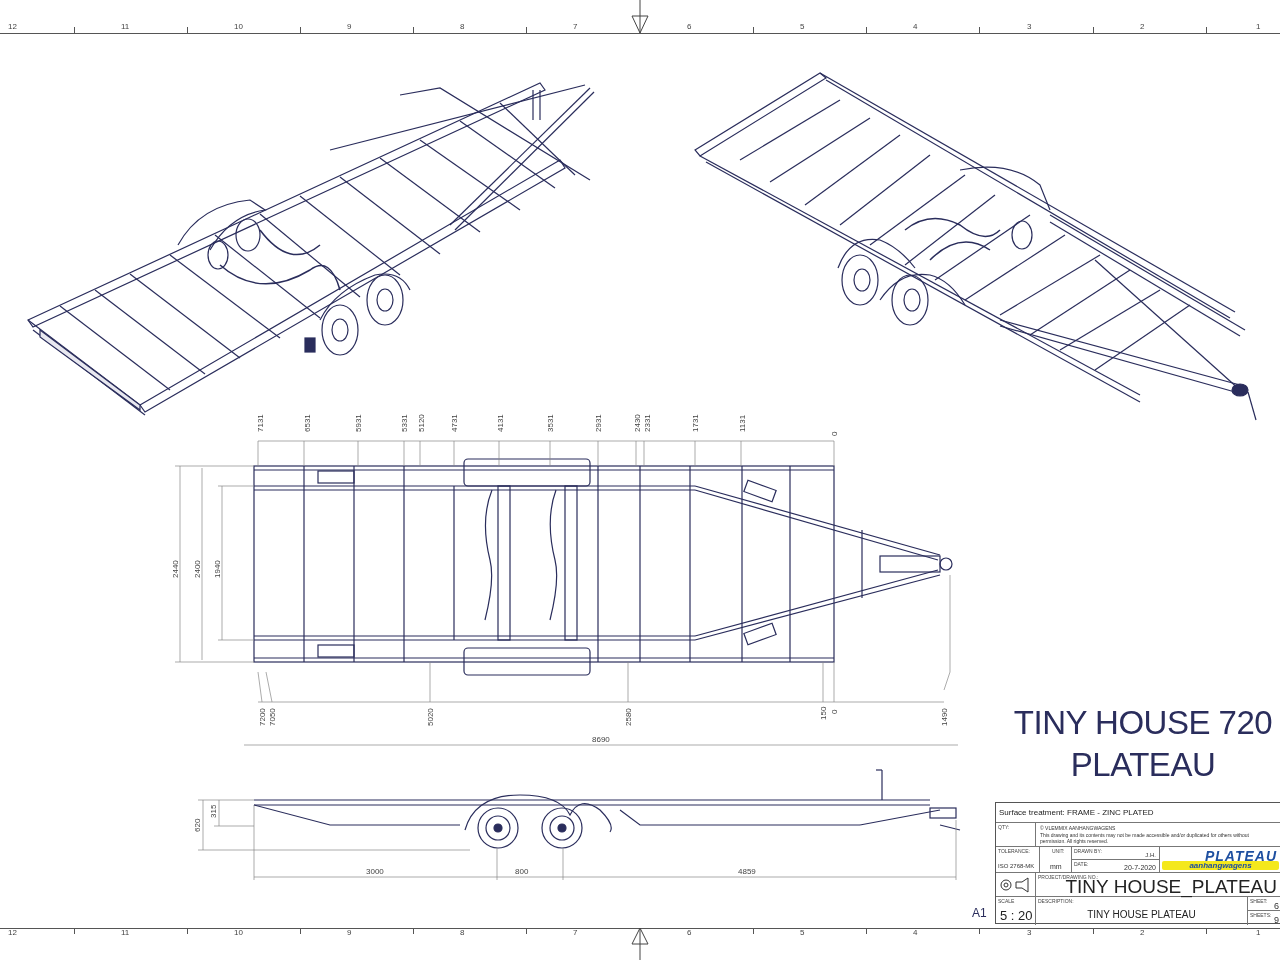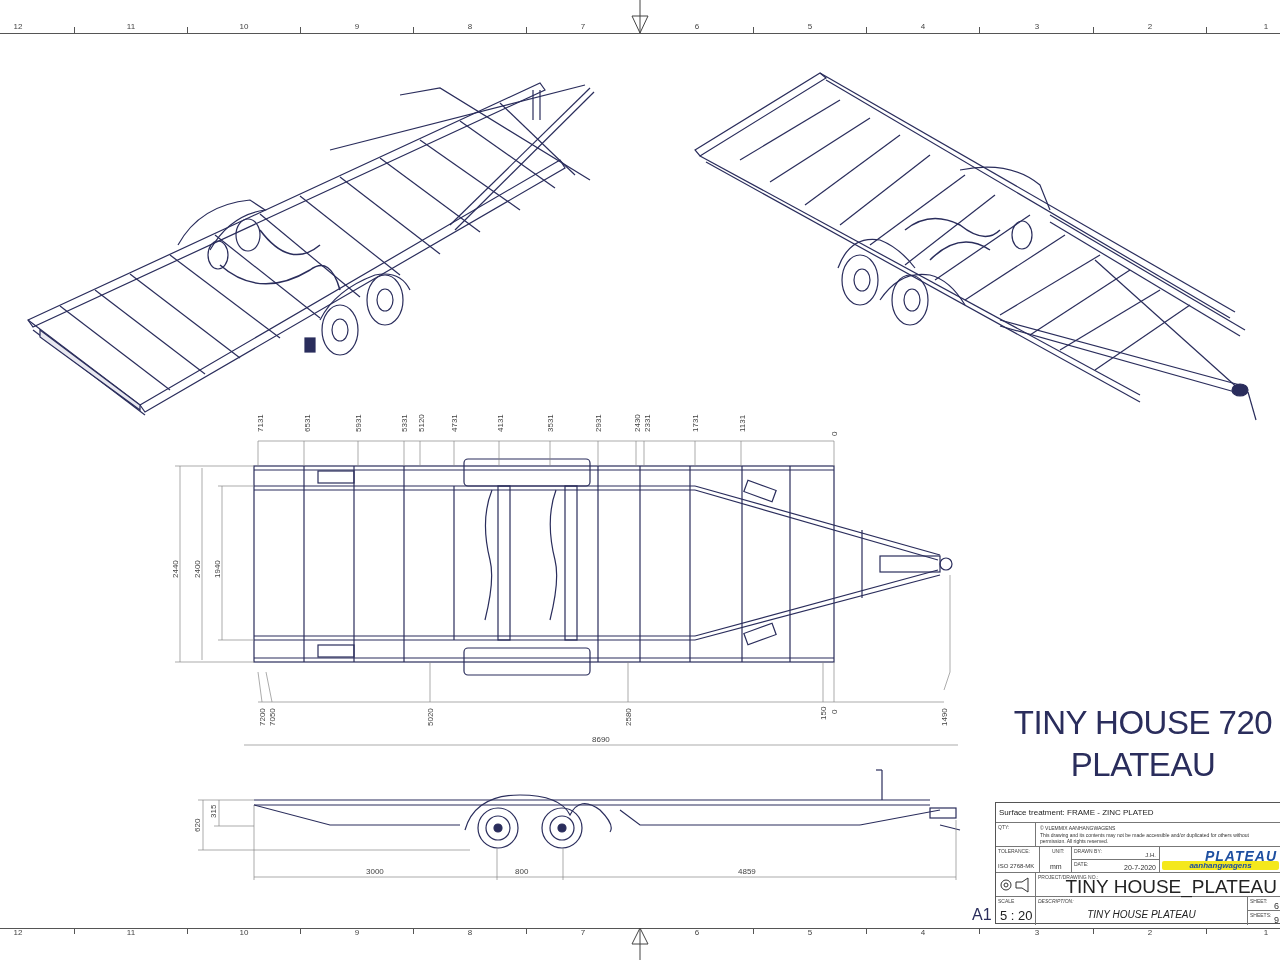--- a/index.html
+++ b/index.html
@@ -3,35 +3,35 @@
 <meta charset="utf-8">
 <style>
   html, body { margin:0; padding:0; background:#fff; }
   body { width:1280px; height:960px; position:relative; overflow:hidden; font-family:"Liberation Sans", sans-serif; color:#2a2d5c; }
   .ruler { position:absolute; left:0; width:1280px; height:14px; }
   .ruler-top { top:20px; }
   .ruler-bottom { top:924px; }
   .ruler-line { position:absolute; left:0; right:0; height:1px; background:#555; }
   .ruler-top .ruler-line { top:13px; }
   .ruler-bottom .ruler-line { top:4px; }
-  .ruler-num { position:absolute; font-size:8px; color:#444; font-family:"Liberation Sans Narrow","Liberation Sans", sans-serif; width:20px; text-align:center; }
+  .ruler-num { position:absolute; font-size:8px; color:#444; font-family:"Liberation Sans Narrow","Liberation Sans", sans-serif; width:20px; }
   .ruler-top .ruler-num { top:2px; }
   .ruler-bottom .ruler-num { top:4px; }
   .ruler-tick { position:absolute; width:1px; height:6px; background:#555; }
   .ruler-top .ruler-tick { top:7px; }
   .ruler-bottom .ruler-tick { top:4px; }
   svg.views { position:absolute; left:0; top:0; }
   .dim { font-size:8px; fill:#444; font-family:"Liberation Sans", sans-serif; }
   .title-main { position:absolute; left:1000px; width:286px; text-align:center; font-size:33px; color:#2a2d5c; line-height:38px; letter-spacing:-0.5px; }
   .title-1 { top:704px; }
   .title-2 { top:746px; }
   .tb { position:absolute; left:995px; top:802px; width:285px; height:122px; border:1px solid #555; border-right:none; box-sizing:border-box; background:#fff; font-size:6px; color:#333; }
   .tb .cell { position:absolute; border-right:1px solid #777; border-bottom:1px solid #777; box-sizing:border-box; }
   .tb .lbl { position:absolute; left:2px; top:1px; font-size:5px; color:#444; }
-  .sheet-label { position:absolute; left:972px; top:906px; font-size:16px; color:#2a2d5c; }
+  .sheet-label { position:absolute; left:972px; top:906px; font-size:12px; color:#2a2d5c; }
   .logo-top { position:absolute; right:4px; top:1px; font-size:14px; font-weight:bold; font-style:italic; color:#1e4fa0; letter-spacing:1px; }
   .logo-bar { position:absolute; left:2px; right:2px; bottom:2px; height:9px; background:#f4e81c; border-radius:2px; font-size:8px; font-style:italic; font-weight:bold; color:#1e4fa0; text-align:center; line-height:9px; }
 </style>
 </head>
 <body>
 
 <div class="ruler ruler-top">
   <div class="ruler-line"></div>
   <span class="ruler-num" style="left:8px">12</span>
   <span class="ruler-tick" style="left:74px"></span>
@@ -386,21 +386,21 @@
     </svg>
   </div>
   <div class="cell" style="left:40px;top:70px;width:245px;height:24px;border-right:none;">
     <span class="lbl">PROJECT/DRAWING NO.:</span>
     <span style="position:absolute;right:4px;top:3px;font-size:19px;color:#222;">TINY HOUSE_PLATEAU</span>
   </div>
   <div class="cell" style="left:0;top:94px;width:40px;height:28px;border-bottom:none;">
     <span class="lbl">SCALE</span>
     <span style="position:absolute;left:4px;top:11px;font-size:13px;color:#222;">5 : 20</span>
   </div>
-  <div class="cell" style="left:40px;top:94px;width:212px;height:28px;border-bottom:none;font-style:italic;">
+  <div class="cell" style="left:40px;top:94px;width:212px;height:28px;border-bottom:none;">
     <span class="lbl">DESCRIPTION:</span>
     <span style="position:absolute;left:0;right:0;top:12px;text-align:center;font-size:10px;color:#222;">TINY HOUSE PLATEAU</span>
   </div>
   <div class="cell" style="left:252px;top:94px;width:33px;height:14px;border-right:none;">
     <span class="lbl">SHEET:</span>
     <span style="position:absolute;right:2px;top:4px;font-size:9px;">6</span>
   </div>
   <div class="cell" style="left:252px;top:108px;width:33px;height:14px;border-right:none;border-bottom:none;">
     <span class="lbl">SHEETS:</span>
     <span style="position:absolute;right:2px;top:4px;font-size:9px;">9</span>

